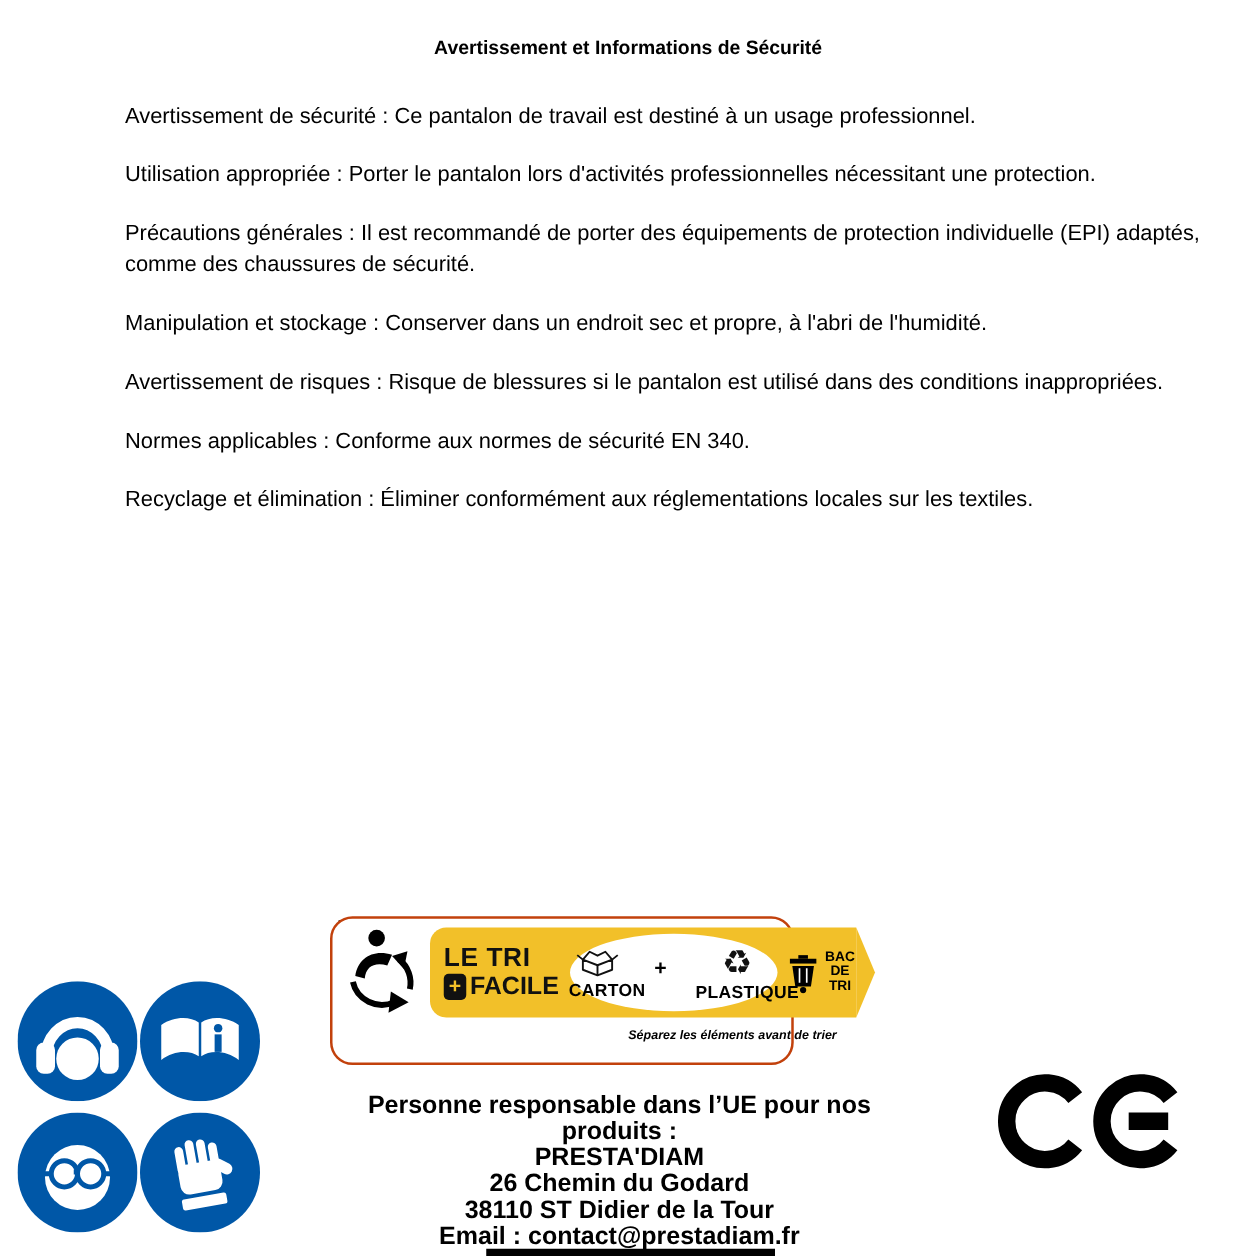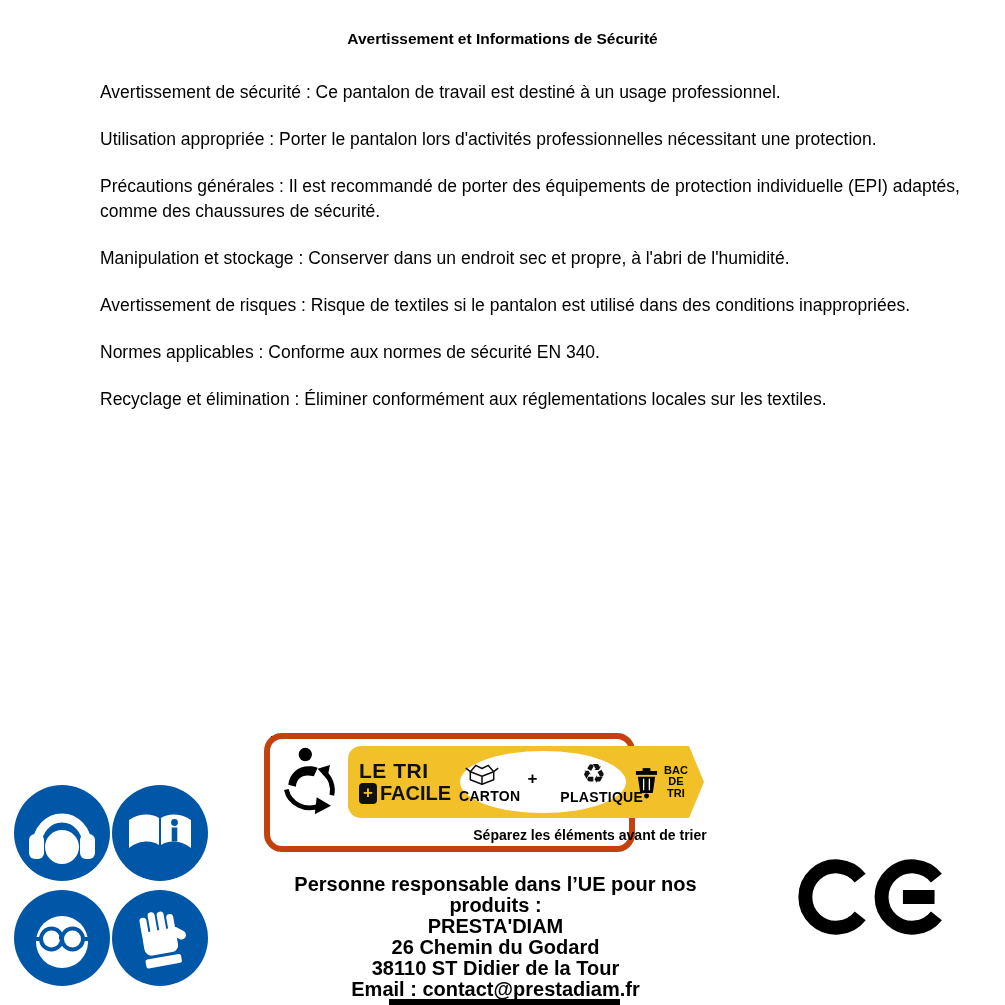--- a/index.html
+++ b/index.html
@@ -24,21 +24,21 @@
     display:grid; grid-template-columns:96px 96px; grid-auto-rows:96px; column-gap:2px; row-gap:9px;
   }
   .picto { width:96px; height:96px; display:block; }
   .blue-fill { fill: var(--blue, #0057A7); }
   .blue-stroke { stroke: var(--blue, #0057A7); fill:none; }
 
   
   .fr-label { position:absolute; left:270px; top:734px; font-size:12.5px; font-weight:bold; }
   .tri-box {
     position:absolute; left:264px; top:733px; width:371px; height:119px;
-    border:6px solid #c2410c; border-radius:18px; background:#fff; padding:5px 24px 2px 6px;
+    border:2px solid #c2410c; border-radius:18px; background:#fff; padding:5px 24px 2px 6px;
   }
   .tri-row { display:flex; align-items:center; height:76px; }
   .triman-svg { width:70px; height:74px; flex:none; }
   .banner-wrap { display:flex; align-items:center; flex:1; margin-left:2px; }
   .banner {
     flex:1; height:72px; background:var(--yellow,#F2C029);
     border-radius:13px 0 0 13px; display:flex; align-items:center; padding-left:11px;
   }
   .banner-tip { width:0; height:0; border-top:36px solid transparent; border-bottom:36px solid transparent; border-left:15px solid var(--yellow,#F2C029); flex:none; }
   .le-tri { font-weight:800; line-height:1.08; color:#111; margin-right:9px; white-space:nowrap; }
@@ -48,42 +48,42 @@
   .ellipse {
     background:#fff; border-radius:50%; width:166px; height:62px; flex:none;
     display:flex; align-items:center; justify-content:center; gap:7px;
   }
   .mat { display:flex; flex-direction:column; align-items:center; gap:1px; }
   .mat-label { font-size:14px; font-weight:700; letter-spacing:0.3px;margin-left:16px; }
   .sep-plus { font-size:17px; font-weight:800; margin-top:-6px; }
   .recycle-glyph { font-size:27px; line-height:28px; color:#111; }
   .bac { display:flex; align-items:flex-end; gap:5px; margin-left:auto; padding:0 1px 0 8px; }
   .bac-text { font-size:11px; font-weight:800; line-height:1.05; text-align:center; }
-  .tagline { margin-left:178px; width:272px; text-align:center; font-weight:700; font-size:14px; padding-top:7px; }
+  .tagline { margin-left:178px; width:272px; text-align:center; font-style:italic; font-weight:700; font-size:10px; padding-top:7px; }
 
   
   .address { position:absolute; left:264px; top:874px; width:463px; text-align:center; font-weight:bold; font-size:20px; line-height:21px; }
   .address p { margin:0; }
 
   
   .ce-svg { position:absolute; left:797px; top:850px; width:158px; height:94px; }
 
   .bottom-mark { position:absolute; left:389px; top:999px; width:231px; height:6px; background:#000; }
 </style>
 </head>
 <body>
 
 <div class="title">Avertissement et Informations de Sécurité</div>
 
 <div class="paragraphs">
   <p>Avertissement de sécurité : Ce pantalon de travail est destiné à un usage professionnel.</p>
   <p>Utilisation appropriée : Porter le pantalon lors d'activités professionnelles nécessitant une protection.</p>
   <p>Précautions générales : Il est recommandé de porter des équipements de protection individuelle (EPI) adaptés, comme des chaussures de sécurité.</p>
   <p>Manipulation et stockage : Conserver dans un endroit sec et propre, à l'abri de l'humidité.</p>
-  <p>Avertissement de risques : Risque de textiles si le pantalon est utilisé dans des conditions inappropriées.</p>
+  <p>Avertissement de risques : Risque de blessures si le pantalon est utilisé dans des conditions inappropriées.</p>
   <p>Normes applicables : Conforme aux normes de sécurité EN 340.</p>
   <p>Recyclage et élimination : Éliminer conformément aux réglementations locales sur les textiles.</p>
 </div>
 
 <div class="icons-grid">
   <svg class="picto" viewBox="0 0 96 96">
     <circle cx="48" cy="48" r="48" class="blue-fill"></circle>
     <circle cx="48" cy="62" r="17" fill="#fff"></circle>
     <path d="M23,60 A25,27 0 0 1 73,60" fill="none" stroke="#fff" stroke-width="9"></path>
     <rect x="15" y="49" width="15" height="25" rx="6" fill="#fff"></rect>

